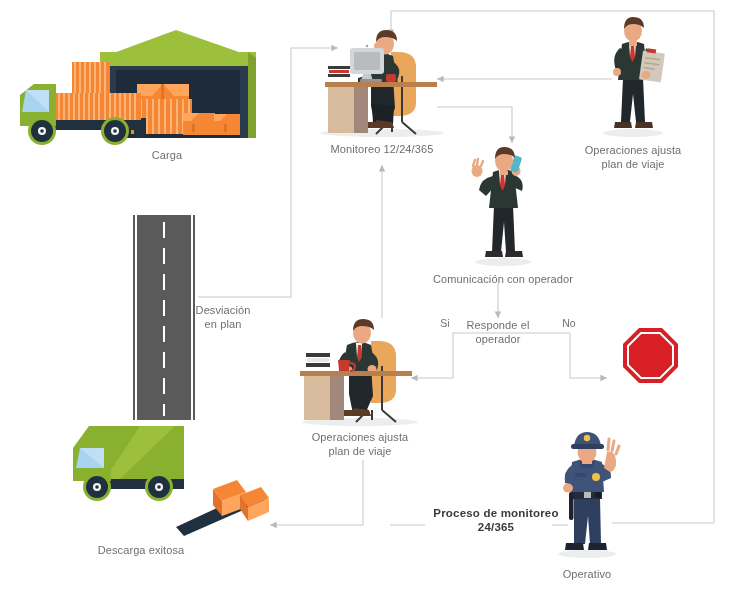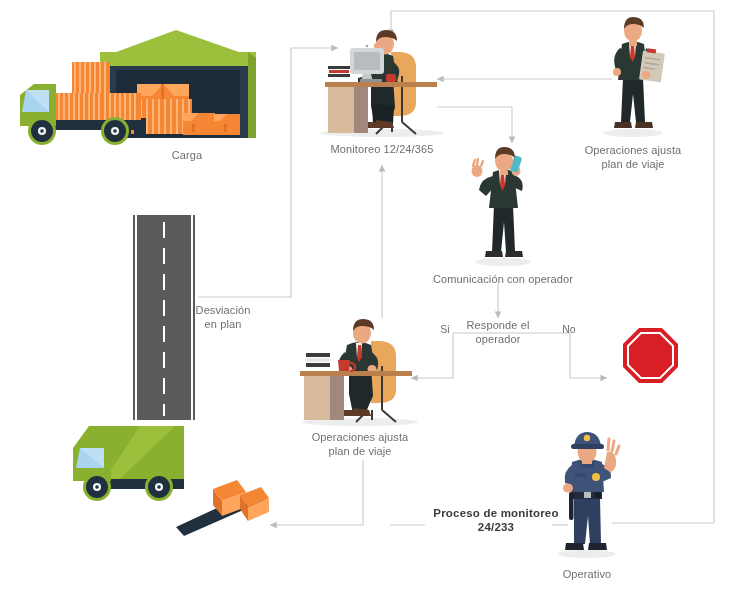--- a/index.html
+++ b/index.html
@@ -13,21 +13,21 @@
   .lbl{
     position:absolute;
     color:#6e6f71;
     font-size:11px;
     line-height:14px;
     text-align:center;
     white-space:pre-line;
     letter-spacing:.1px;
   }
   .lbl.bold{color:#3b3b3d;font-weight:bold;font-size:11.5px;letter-spacing:.2px;}
-  .lbl.small{font-size:10.5px;margin-top:6px;}
+  .lbl.small{font-size:10.5px;}
 </style>
 </head>
 <body>
 
 <div id="stage">
 
   <svg class="layer" viewBox="0 0 741 594">
     <defs>
       <marker id="arw" markerWidth="7" markerHeight="7" refX="6" refY="3" orient="auto">
         <path d="M0,0 L6,3 L0,6 z" fill="#b9babb"></path>
@@ -345,21 +345,21 @@
       <ellipse cx="587" cy="452" rx="9.5" ry="11" fill="#eba983"></ellipse>
       <path d="M578,448 q1,-9 9,-9 q9,0 10,9 z" fill="#2f3f5f"></path>
 
       <path d="M574,446 q2,-14 13,-14 q12,0 14,14 z" fill="#3f5379"></path>
       <rect x="571" y="444" width="33" height="5" rx="2.5" fill="#2f3f5f"></rect>
       <circle cx="587" cy="438" r="3.2" fill="#f2c045"></circle>
       <rect x="582" y="460" width="10" height="4" fill="#eba983"></rect>
     </g>
   </svg>
 
-  <div class="lbl" style="left:132px;top:148px;width:110px;">Carga</div>
+  <div class="lbl" style="left:112px;top:148px;width:110px;">Carga</div>
 
   <div class="lbl" style="left:168px;top:303px;width:110px;">Desviación
 en plan</div>
 
   <div class="lbl" style="left:317px;top:142px;width:130px;">Monitoreo 12/24/365</div>
 
   <div class="lbl" style="left:568px;top:143px;width:130px;">Operaciones ajusta
 plan de viaje</div>
 
   <div class="lbl" style="left:455px;top:318px;width:86px;">Responde el
@@ -367,24 +367,25 @@
 
   <div class="lbl" style="left:423px;top:272px;width:160px;">Comunicación con operador</div>
 
   <div class="lbl small" style="left:432px;top:316px;width:26px;">Si</div>
 
   <div class="lbl small" style="left:556px;top:316px;width:26px;">No</div>
 
   <div class="lbl" style="left:297px;top:430px;width:126px;">Operaciones ajusta
 plan de viaje</div>
 
+  <div class="lbl" style="left:76px;top:543px;width:130px;">Descarga exitosa</div>
 
   <div class="lbl" style="left:537px;top:567px;width:100px;">Operativo</div>
 
   <div class="lbl bold" style="left:416px;top:506px;width:160px;">Proceso de monitoreo
-24/233</div>
+24/365</div>
 
   <div style="position:absolute;left:623px;top:342px;width:56px;height:28px;
               display:flex;align-items:center;justify-content:center;
               color:#ffffff;font-family:'Liberation Sans',sans-serif;
               font-weight:bold;font-size:22px;letter-spacing:-0.5px;margin-top:41px;">STOP</div>
 
 </div>
 
 </body></html>

